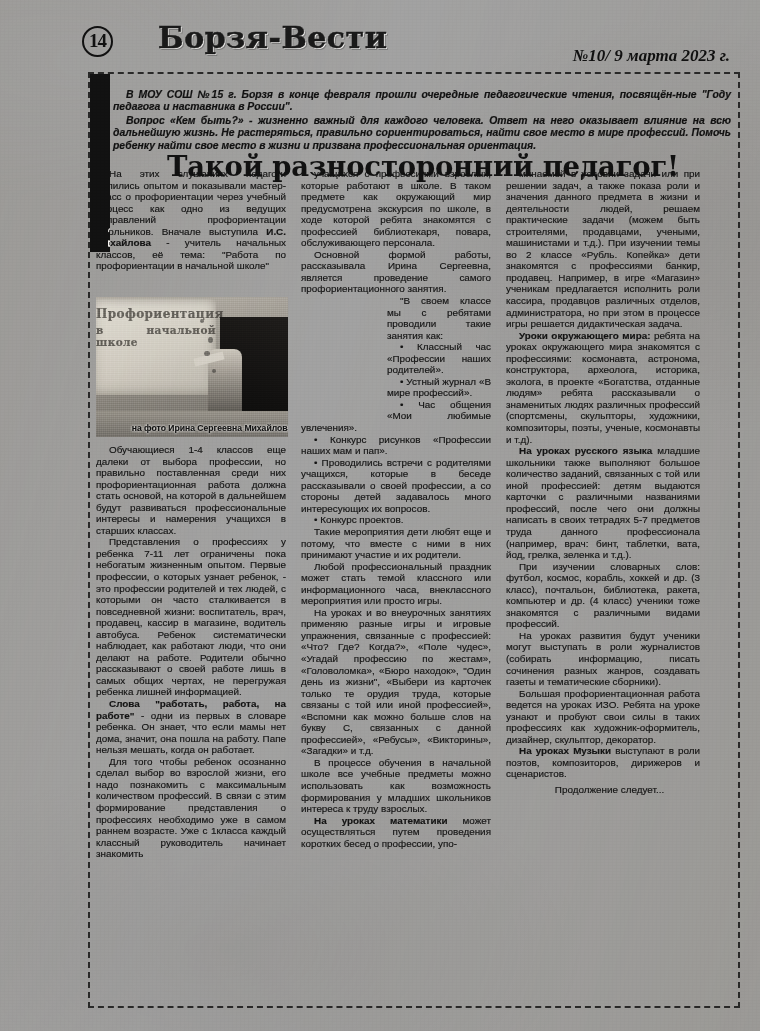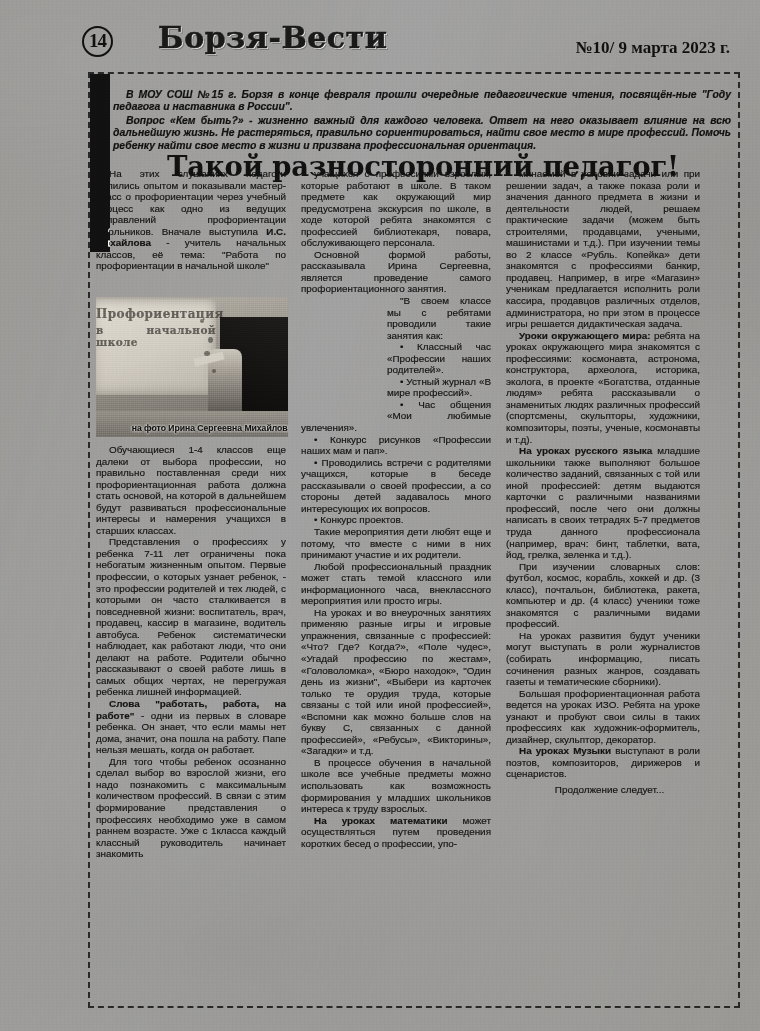--- a/index.html
+++ b/index.html
@@ -47,23 +47,23 @@
   .mast-title{
     position:absolute;left:118px;top:-2px;
     font-family:"DejaVu Serif", serif;
     font-weight:bold;font-size:30px;color:#1a1a1a;
     letter-spacing:.5px;
     -webkit-text-stroke:.5px #1a1a1a;
     text-shadow:1px 1px 0 rgba(255,255,255,.9), 2px 2px 0 rgba(30,30,30,.28);
     margin-left:40px;
   }
   .mast-issue{
-    position:absolute;right:30px;top:16px;
+    position:absolute;right:30px;top:24px;
     font-family:"Liberation Serif", serif;
-    font-weight:bold;font-size:17px;color:#111;margin-left:46px;
+    font-style:italic;font-weight:bold;font-size:17px;color:#111;margin-left:46px;
   }
 
   
   .frame{
     position:absolute;left:88px;top:72px;width:648px;height:932px;
     border:2px dashed #2a2a2a;
     z-index:10;
   }
 
   

